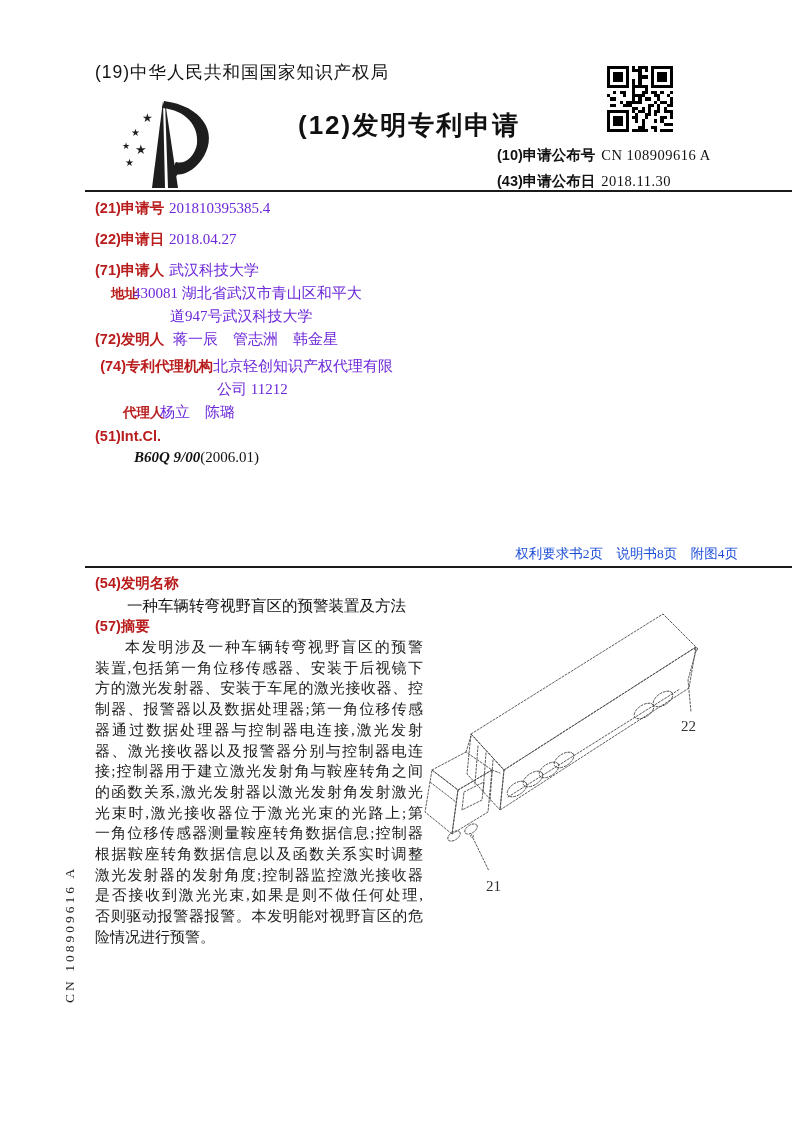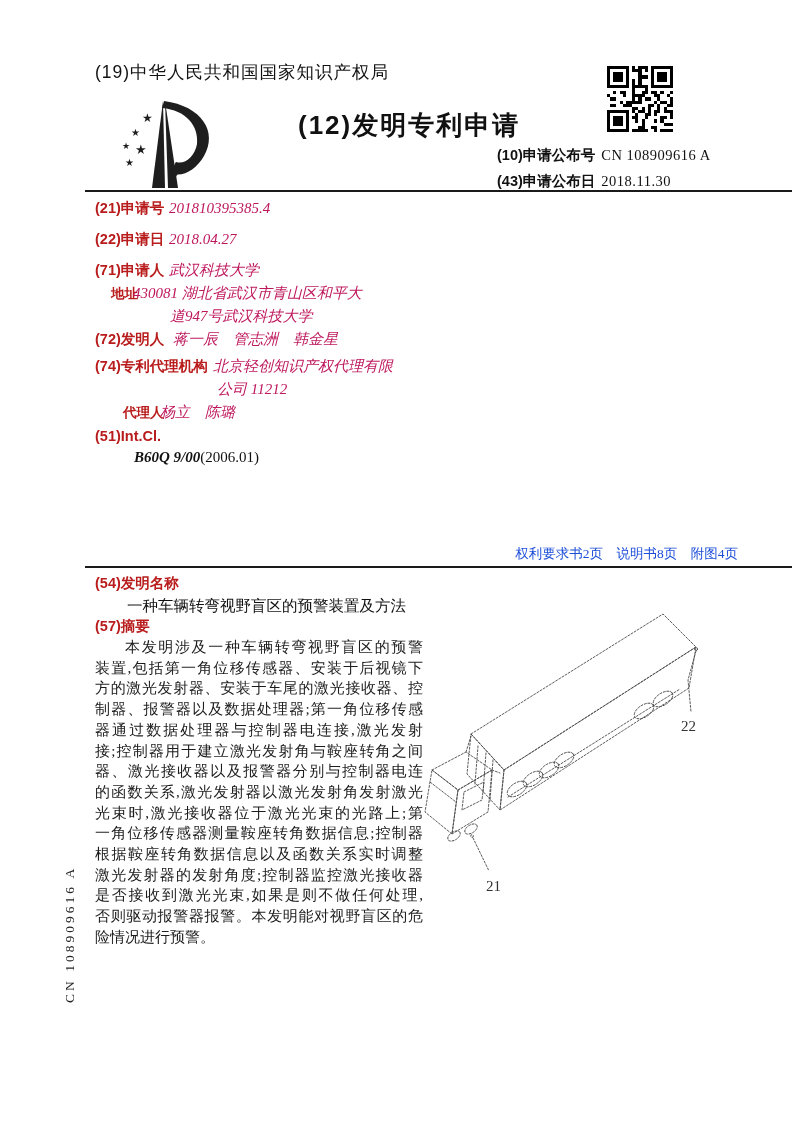--- a/index.html
+++ b/index.html
@@ -26,21 +26,21 @@
   .pub-lbl { font-weight:bold; font-size:14.5px; }
   .pub-val { font-family:"Liberation Serif",serif; font-size:14.5px; margin-left:6px; letter-spacing:0.5px; }
 
   .rule { position:absolute; left:85px; width:707px; height:2px; background:#1a1a1a; }
   .rule-1 { top:190px; }
   .rule-2 { top:566px; }
 
   .biblio { position:absolute; left:95px; top:199px; width:345px; }
   .b-row { position:absolute; white-space:nowrap; }
   .lbl { font-weight:bold; font-size:14.5px; color:#b91c1c; }
-  .val { font-family:"Liberation Serif",serif; font-size:15px; color:#be185d;font-style:italic; }
+  .val { font-family:"Liberation Serif",serif; font-size:15px; color:#6d28d9; }
   .intcl-code { font-family:"Liberation Serif",serif; font-weight:bold; font-style:italic; font-size:15px; }
   .intcl-suffix { font-family:"Liberation Serif",serif; font-size:15px; }
 
   .pages-info {
     position:absolute; top:545px; right:62px;
     font-family:"Liberation Serif",serif; font-size:13.5px; color:#1d4ed8;
   }
 
   .s54 { position:absolute; left:95px; top:574px; }
   .inv-title { position:absolute; left:127px; top:596px; font-family:"Liberation Serif",serif; font-size:15.5px; }
@@ -244,21 +244,21 @@
     <div class="b-row" style="top:85px;left:16px;">
       <span class="lbl" style="display:inline-block;width:22px;font-size:13.5px;">地址</span><span class="val">430081 湖北省武汉市青山区和平大</span>
     </div>
     <div class="b-row" style="top:108px;left:75px;">
       <span class="val">道947号武汉科技大学</span>
     </div>
     <div class="b-row" style="top:131px;">
       <span class="lbl" style="display:inline-block;width:78px;">(72)发明人</span><span class="val">蒋一辰　管志洲　韩金星</span>
     </div>
     <div class="b-row" style="top:158px;">
-      <span class="lbl" style="display:inline-block;width:118px;">(74)专利代理机构</span><span class="val">北京轻创知识产权代理有限</span>
+      <span class="lbl" style="display:inline-block;width:118px;text-align:right;">(74)专利代理机构</span><span class="val">北京轻创知识产权代理有限</span>
     </div>
     <div class="b-row" style="top:181px;left:122px;">
       <span class="val">公司 11212</span>
     </div>
     <div class="b-row" style="top:204px;left:28px;">
       <span class="lbl" style="display:inline-block;width:37px;font-size:13.5px;">代理人</span><span class="val">杨立　陈璐</span>
     </div>
     <div class="b-row" style="top:228px;">
       <span class="lbl">(51)Int.Cl.</span>
     </div>
@@ -278,22 +278,22 @@
   <div class="s57">
     <span class="lbl">(57)摘要</span>
   </div>
 
   <div class="abstract">
     <div class="abs-line first">本发明涉及一种车辆转弯视野盲区的预警</div>
     <div class="abs-line">装置,包括第一角位移传感器、安装于后视镜下</div>
     <div class="abs-line">方的激光发射器、安装于车尾的激光接收器、控</div>
     <div class="abs-line">制器、报警器以及数据处理器;第一角位移传感</div>
     <div class="abs-line">器通过数据处理器与控制器电连接,激光发射</div>
+    <div class="abs-line">器、激光接收器以及报警器分别与控制器电连</div>
     <div class="abs-line">接;控制器用于建立激光发射角与鞍座转角之间</div>
-    <div class="abs-line">器、激光接收器以及报警器分别与控制器电连</div>
     <div class="abs-line">的函数关系,激光发射器以激光发射角发射激光</div>
     <div class="abs-line">光束时,激光接收器位于激光光束的光路上;第</div>
     <div class="abs-line">一角位移传感器测量鞍座转角数据信息;控制器</div>
     <div class="abs-line">根据鞍座转角数据信息以及函数关系实时调整</div>
     <div class="abs-line">激光发射器的发射角度;控制器监控激光接收器</div>
     <div class="abs-line">是否接收到激光光束,如果是则不做任何处理,</div>
     <div class="abs-line">否则驱动报警器报警。本发明能对视野盲区的危</div>
     <div class="abs-line last">险情况进行预警。</div>
   </div>
 

